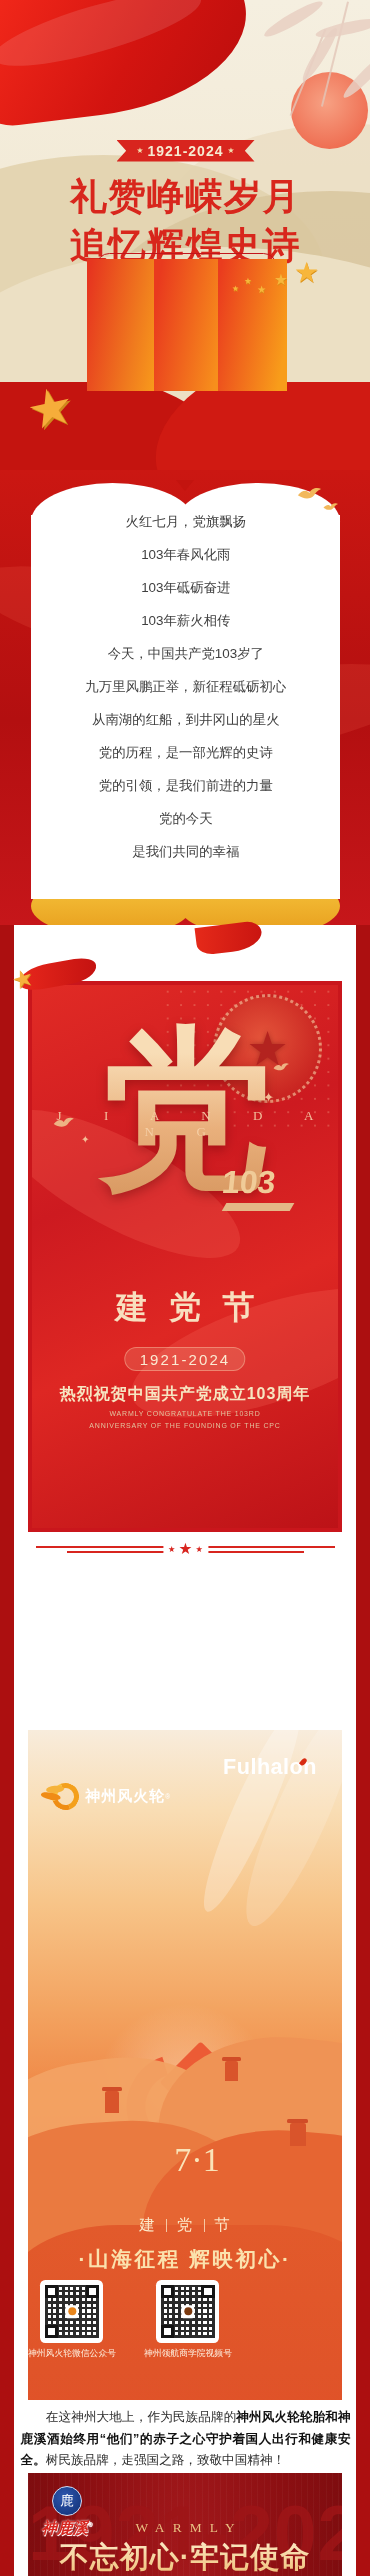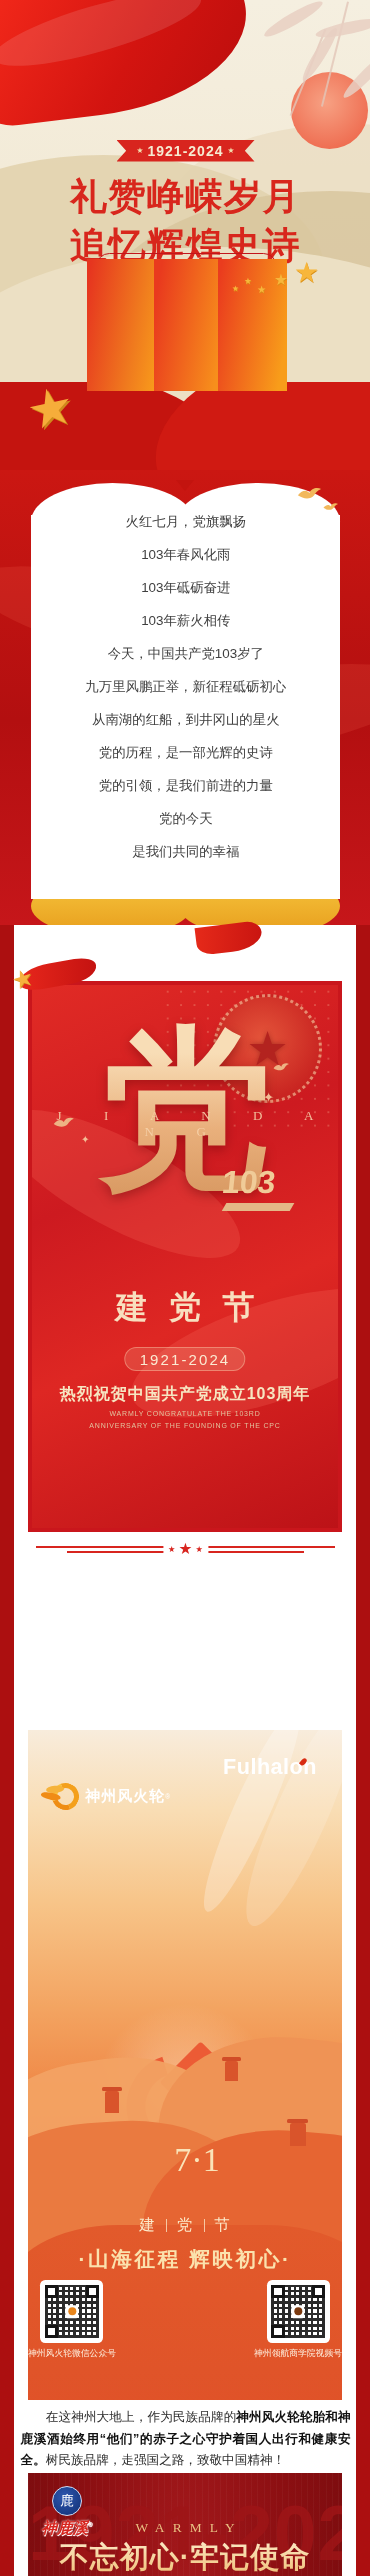--- a/index.html
+++ b/index.html
@@ -148,21 +148,21 @@
   .gw{position:absolute;border-radius:45%;}
   .tower{position:absolute;background:#d9542b;border-radius:2.1px 2.1px 0 0;}
   .tower::after{content:"";position:absolute;left:-2.6px;top:-4.1px;width:calc(100% + 5.2px);height:4.1px;background:#d14c27;border-radius:1.5px;}
   .p2date{position:absolute;top:411px;left:12px;width:100%;text-align:center;
           font-family:Liberation Serif, serif;font-size:34px;color:#fae3b8;line-height:1.1;}
   .p2fest{position:absolute;top:485px;left:0;width:100%;display:flex;align-items:center;justify-content:center;}
   .p2fest span{font-size:15.5px;color:#fce9c9;letter-spacing:1px;}
   .p2fest i{display:inline-block;width:0.5px;height:13.4px;background:rgba(252,233,201,.75);margin:0 10.3px;}
   .p2slogan{position:absolute;top:515px;left:0;width:100%;text-align:center;font-size:20.6px;font-weight:800;
             color:#fbe2ad;letter-spacing:2.6px;}
-  .qrrow{position:absolute;top:550px;left:0;width:100%;display:flex;justify-content:space-between;gap:37px;font-family:Liberation Serif, serif;}
+  .qrrow{position:absolute;top:550px;left:0;width:100%;display:flex;justify-content:flex-start;gap:28px;font-family:Liberation Serif, serif;}
   .qrcol{display:flex;flex-direction:column;align-items:center;}
   .qrcol .lbl{margin-top:5.2px;font-size:8.8px;color:#fdeedd;}
   .qr{background:#fff;border-radius:5.2px;padding:4.6px;position:relative;}
   .qr .qrp{width:100%;height:100%;opacity:.92;
            background-image:repeating-linear-gradient(0deg,#1a1a1a 0 2.6px,transparent 2.6px 5.7px),
                             repeating-linear-gradient(90deg,#1a1a1a 0 2.6px,transparent 2.6px 5.7px);}
   .qr .qc{position:absolute;width:13.4px;height:13.4px;border:3.6px solid #151515;background:#fff;}
   .qr .qc1{left:4.6px;top:4.6px;} .qr .qc2{right:4.6px;top:4.6px;} .qr .qc3{left:4.6px;bottom:4.6px;}
   .qr .qlogo{position:absolute;left:50%;top:50%;width:13.4px;height:13.4px;transform:translate(-50%,-50%);
              background:#fff;border-radius:3.1px;display:flex;align-items:center;justify-content:center;}

